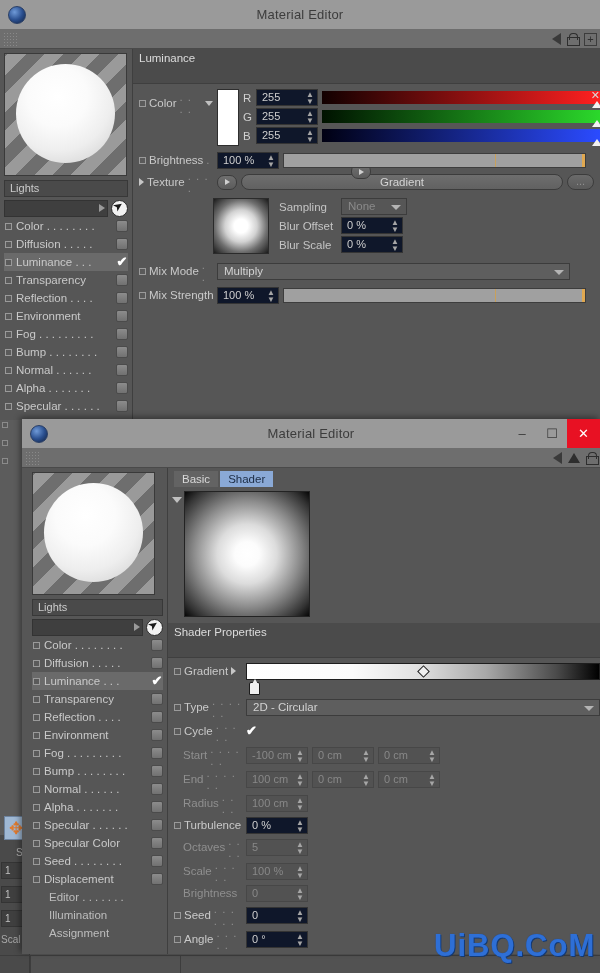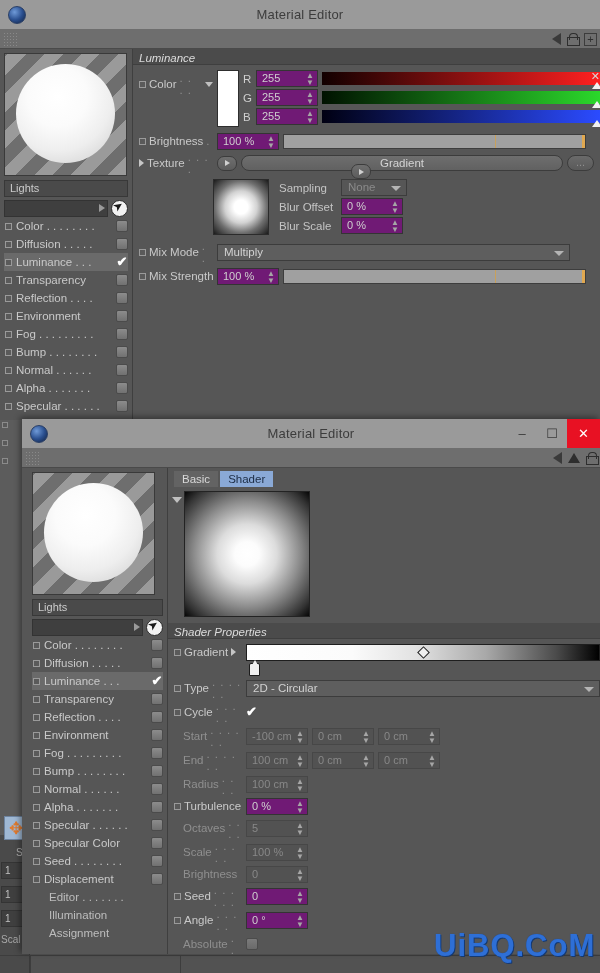--- a/index.html
+++ b/index.html
@@ -125,36 +125,36 @@
   .chan-chk {
     width: 12px; height: 12px; border-radius: 2px; flex: 0 0 auto;
     background: linear-gradient(#8c8c8c, #717171); border: 1px solid #4b4b4b;
   }
   .chan-chk.on { background: none; border: none; color: #ffffff; font-size: 13px; line-height: 11px; text-align: center; font-weight: bold; }
   .chan-row.plain { color: #bdbdbd; padding-left: 17px; }
 
   
   .prop-col { flex: 1; background: #565656; overflow: hidden; position: relative; }
   .section-hdr {
-    background: #4b4b4b; height: 16px; line-height: 18px; padding-left: 6px;
-    font-size: 11.5px; color: #dcdcdc; border-bottom: 1px solid #3f3f3f; font-style: italic;
+    background: #4b4b4b; height: 35px; line-height: 18px; padding-left: 6px;
+    font-size: 11.5px; color: #dcdcdc; border-bottom: 1px solid #3f3f3f;
   }
   .prow { display: flex; align-items: center; min-height: 20px; padding-left: 6px; gap: 4px; }
   .plabel { width: 74px; flex: 0 0 auto; display: flex; align-items: center; gap: 3px; font-size: 11.5px; color: #c9c9c9; }
   .plabel.dim { color: #8f8f8f; }
   .plabel .t { white-space: nowrap; }
   .sq-chk { width: 7px; height: 7px; border: 1px solid #9a9a9a; flex: 0 0 auto; background: #5a5a5a; }
   .tri-r { width: 0;height: 0;border-top: 4px solid transparent;border-bottom: 4px solid transparent;border-left: 5px solid #c6c6c6; flex: 0 0 auto; }
 
   .swatch { width: 22px; height: 57px; background: #ffffff; border: 1px solid #2e2e2e; flex: 0 0 auto; }
   .rgb-block { display: flex; flex-direction: column; gap: 2px; }
   .rgb-line { display: flex; align-items: center; gap: 4px; height: 17px; }
   .rgb-letter { width: 9px; font-size: 11.5px; color: #cfcfcf; }
   .numfield {
-    width: 62px; height: 17px; background: #701a75; border: 1px solid #343434;
+    width: 62px; height: 17px; background: #0f172a; border: 1px solid #343434;
     color: #cfcfcf; font-size: 11px; line-height: 15px; padding-left: 5px; position: relative; flex: 0 0 auto;
   }
   .numfield.dim { color: #888; background: #525252; border-color: #474747; }
   .spin { position: absolute; right: 3px; top: 1px; font-size: 8px; line-height: 7px; color: #a6a6a6; }
   .spin i { display: block; font-style: normal; }
   .bar { height: 13px; flex: 1; position: relative; }
   .bar-r { background: linear-gradient(90deg, #120000, #ff2020); }
   .bar-g { background: linear-gradient(90deg, #001200, #2bd82b); }
   .bar-b { background: linear-gradient(90deg, #000012, #2b4bff); }
   .bar-knob { position: absolute; right: -2px; bottom: -4px; width: 0;height: 0;border-left: 5px solid transparent;border-right: 5px solid transparent;border-bottom: 7px solid #f2f2f2; }

